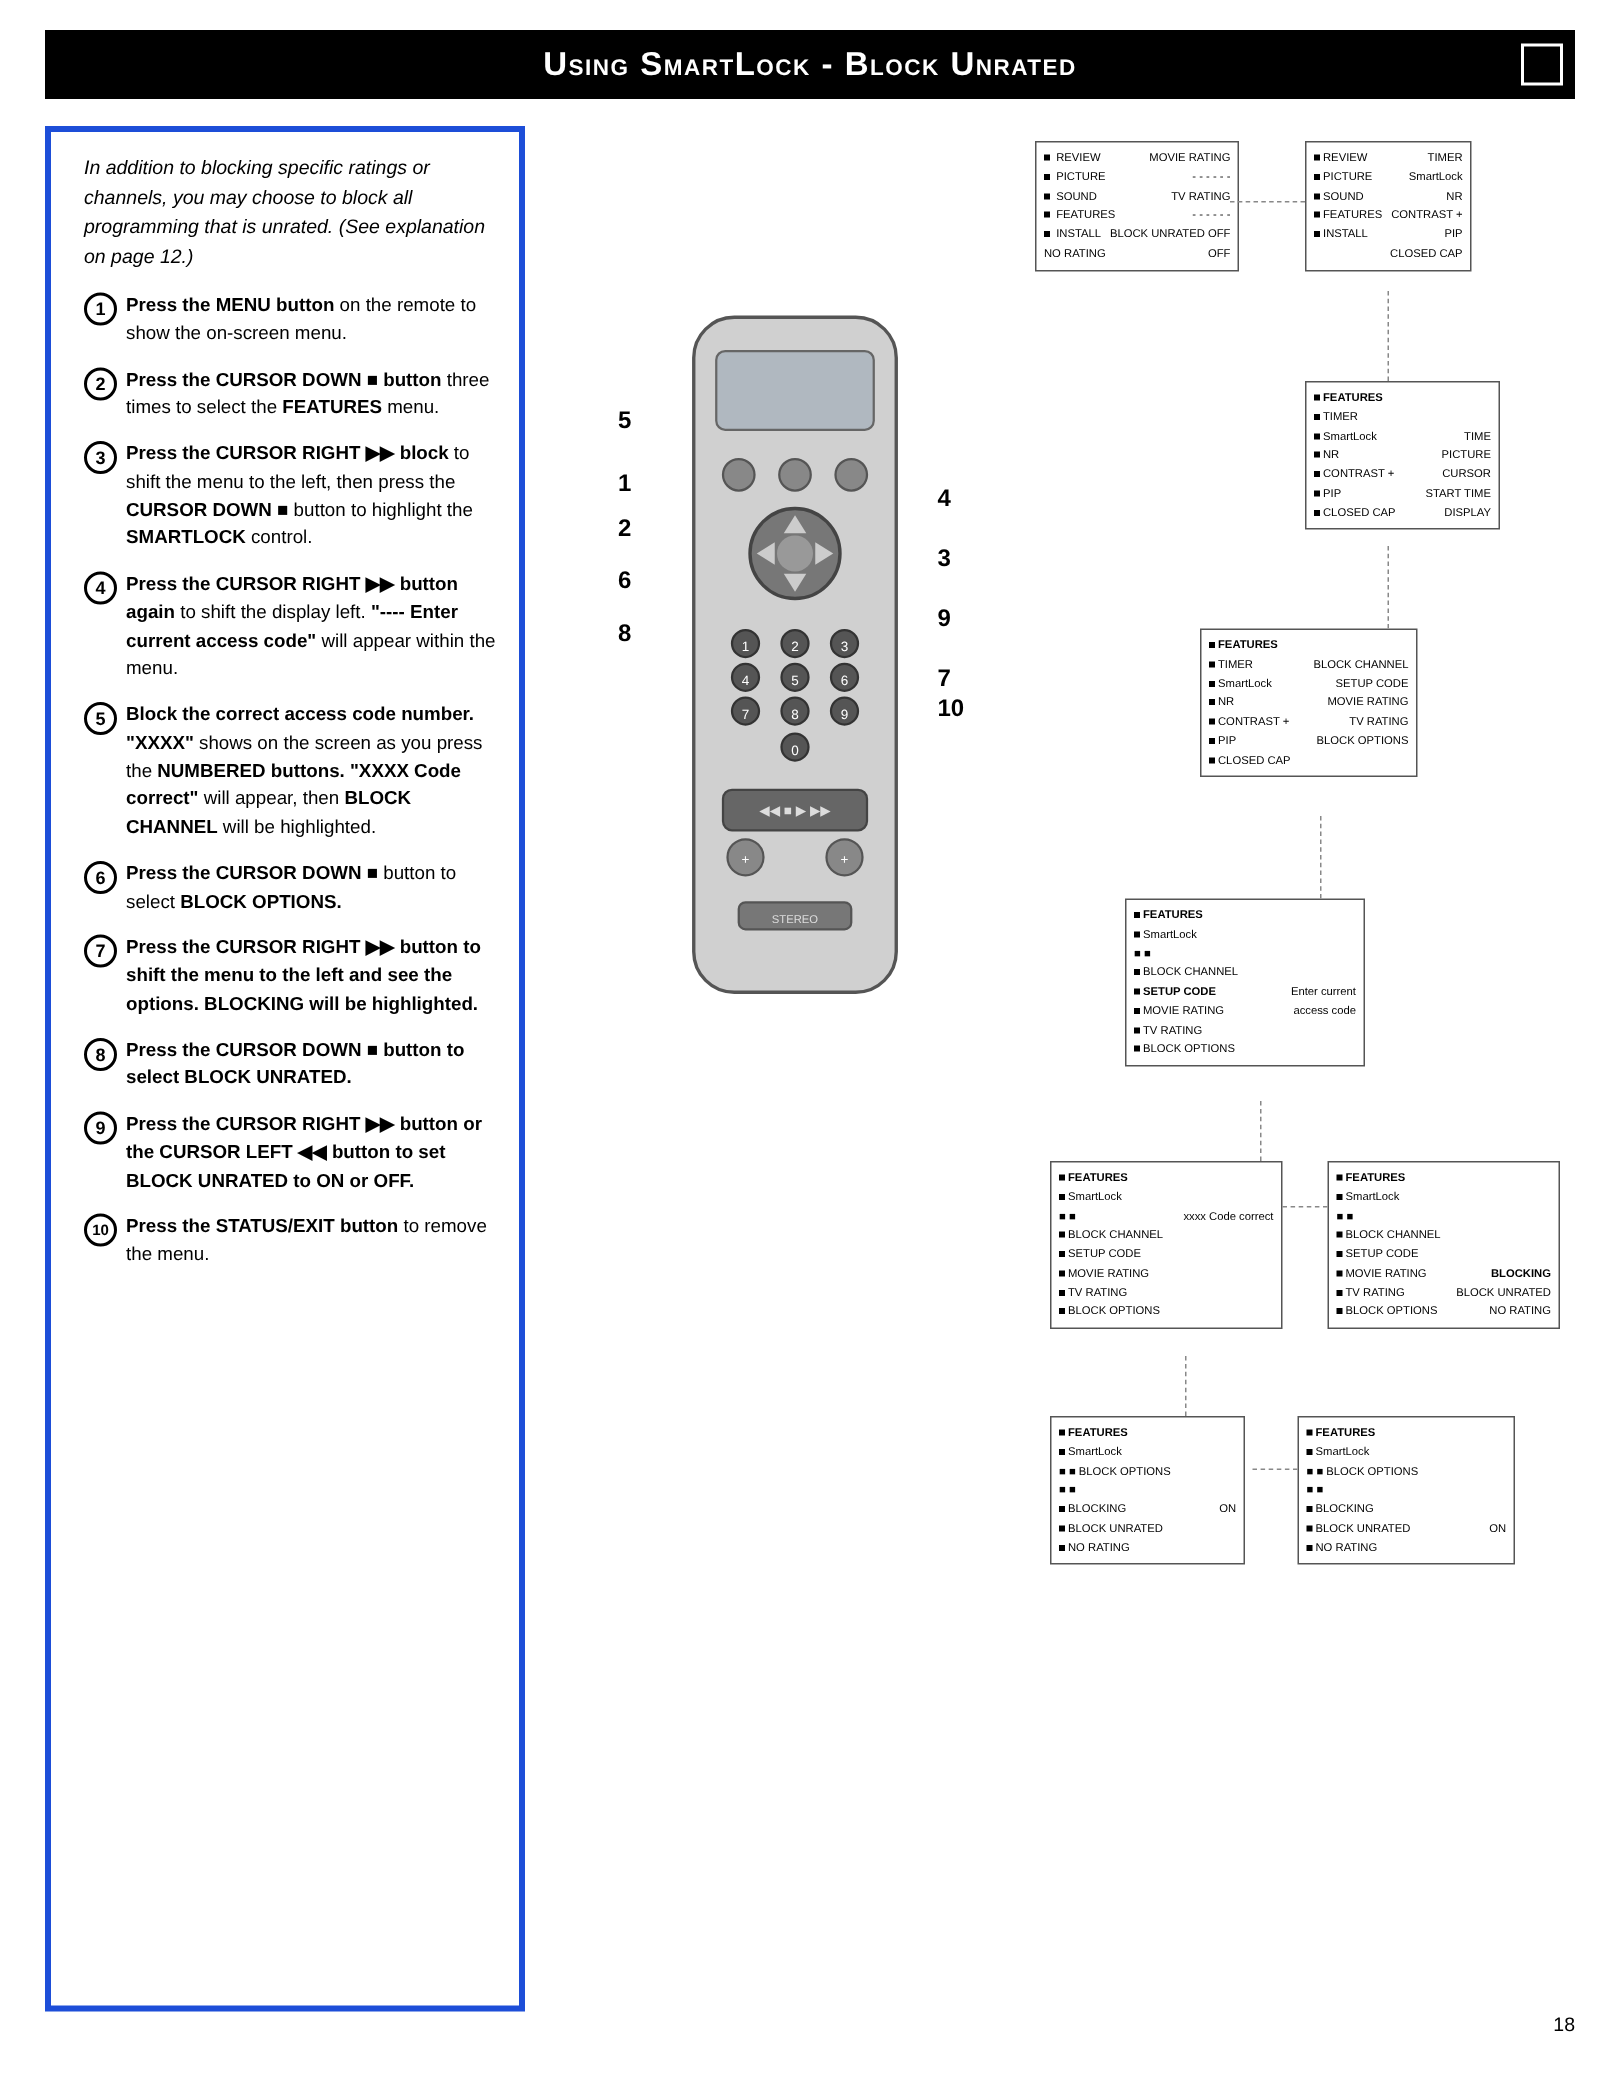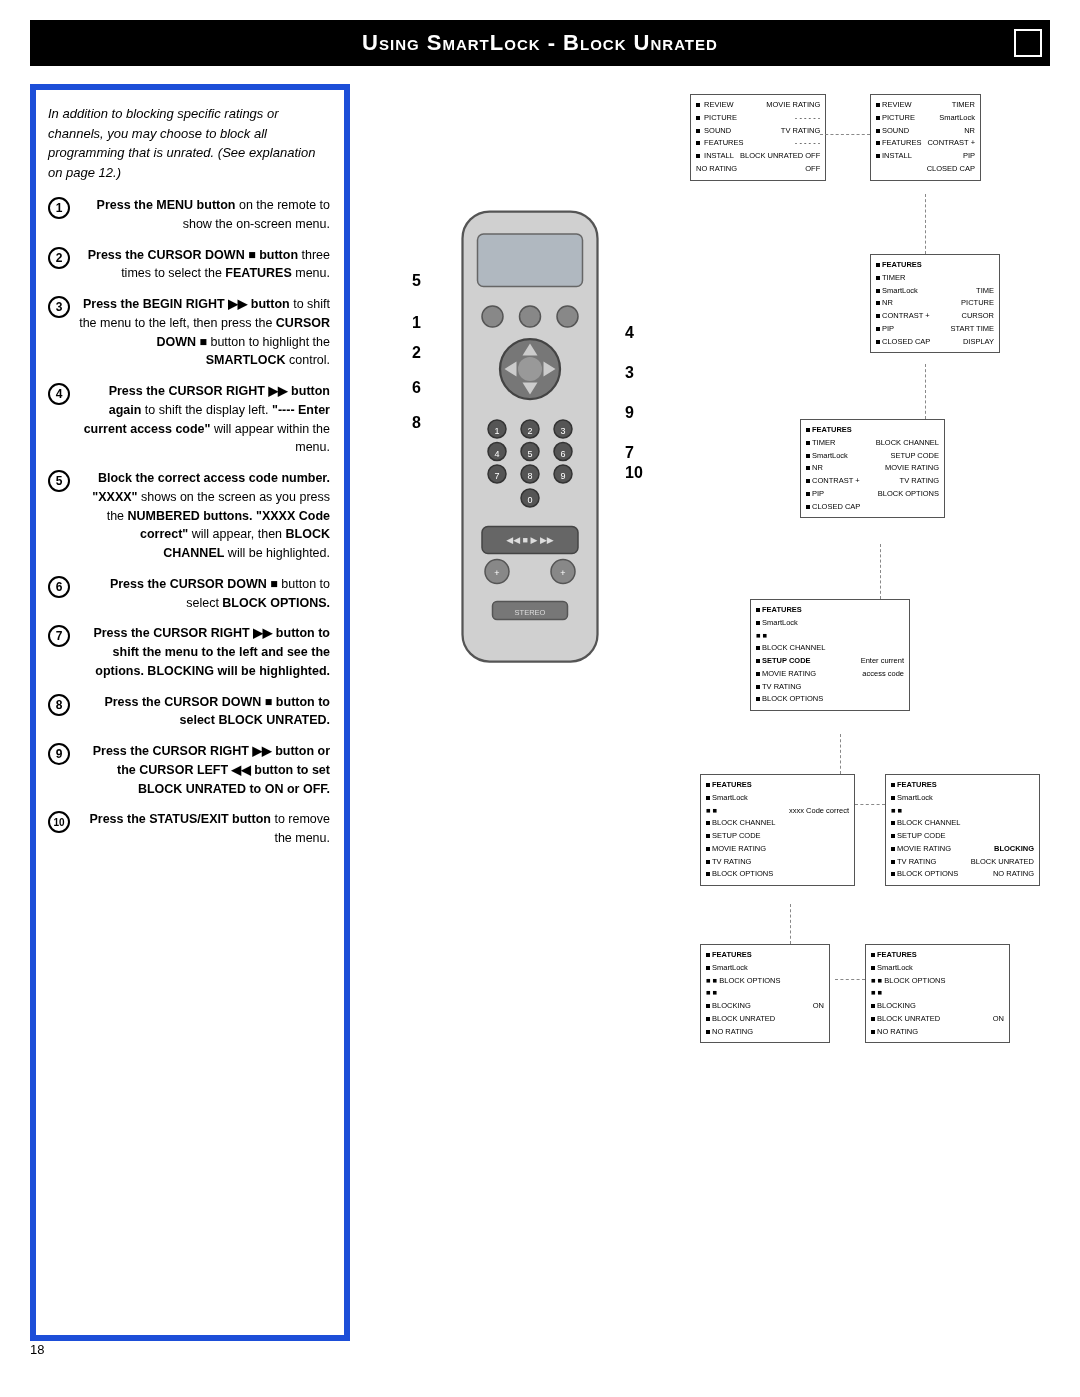--- a/index.html
+++ b/index.html
@@ -48,22 +48,22 @@
     .main-layout {
       display: flex;
       flex-direction: row;
       gap: 0;
       flex: 1;
     }
     
     .left-panel {
       width: 296px;
       min-width: 320px;
-      border: 6px solid #1d4ed8;
-      padding: 14px 14px 14px 12px;
+      border: 4px solid #1d4ed8;
+      padding: 14px 14px 14px 22px;
       position: relative;
     }
     .intro-text {
       font-style: italic;
       font-size: 13px;
       margin-bottom: 14px;
       line-height: 1.5;
     }
     .begin-badge {
       display: inline-block;
@@ -95,21 +95,20 @@
       align-items: center;
       justify-content: center;
       font-weight: bold;
       font-size: 12px;
       margin-right: 6px;
       margin-top: 1px;
       flex-shrink: 0;
     }
     .step-text {
       flex: 1;
-      text-align: right;
     }
     .stop-badge {
       text-align: center;
       margin-top: 10px;
     }
     .stop-circle {
       display: inline-block;
       width: 36px;
       height: 36px;
       background: #000;
@@ -124,21 +123,21 @@
     .right-panel {
       flex: 1;
       position: relative;
       display: flex;
       flex-direction: column;
       align-items: center;
       padding-left: 10px;
     }
     
     .page-number {
-      text-align: left;
+      text-align: right;
       margin-top: 1px;
       font-size: 13px;
     }
 
     
     .remote-svg-wrap {
       position: absolute;
       left: 120px;
       top: 150px;
       width: 230px;
@@ -166,21 +165,21 @@
         <div class="step-text"><strong>Press the MENU button</strong> on the remote to show the on-screen menu.</div>
       </div>
 
       <div class="step">
         <div class="step-number">2</div>
         <div class="step-text"><strong>Press the CURSOR DOWN ■ button</strong> three times to select the <strong>FEATURES</strong> menu.</div>
       </div>
 
       <div class="step">
         <div class="step-number">3</div>
-        <div class="step-text"><strong>Press the BEGIN RIGHT ▶▶ button</strong> to shift the menu to the left, then press the <strong>CURSOR DOWN ■</strong> button to highlight the <strong>SMARTLOCK</strong> control.</div>
+        <div class="step-text"><strong>Press the CURSOR RIGHT ▶▶ block</strong> to shift the menu to the left, then press the <strong>CURSOR DOWN ■</strong> button to highlight the <strong>SMARTLOCK</strong> control.</div>
       </div>
 
       <div class="step">
         <div class="step-number">4</div>
         <div class="step-text"><strong>Press the CURSOR RIGHT ▶▶ button again</strong> to shift the display left. <strong>"---- Enter current access code"</strong> will appear within the menu.</div>
       </div>
 
       <div class="step">
         <div class="step-number">5</div>
         <div class="step-text"><strong>Block the correct access code number. "XXXX"</strong> shows on the screen as you press the <strong>NUMBERED buttons. "XXXX Code correct"</strong> will appear, then <strong>BLOCK CHANNEL</strong> will be highlighted.</div>

